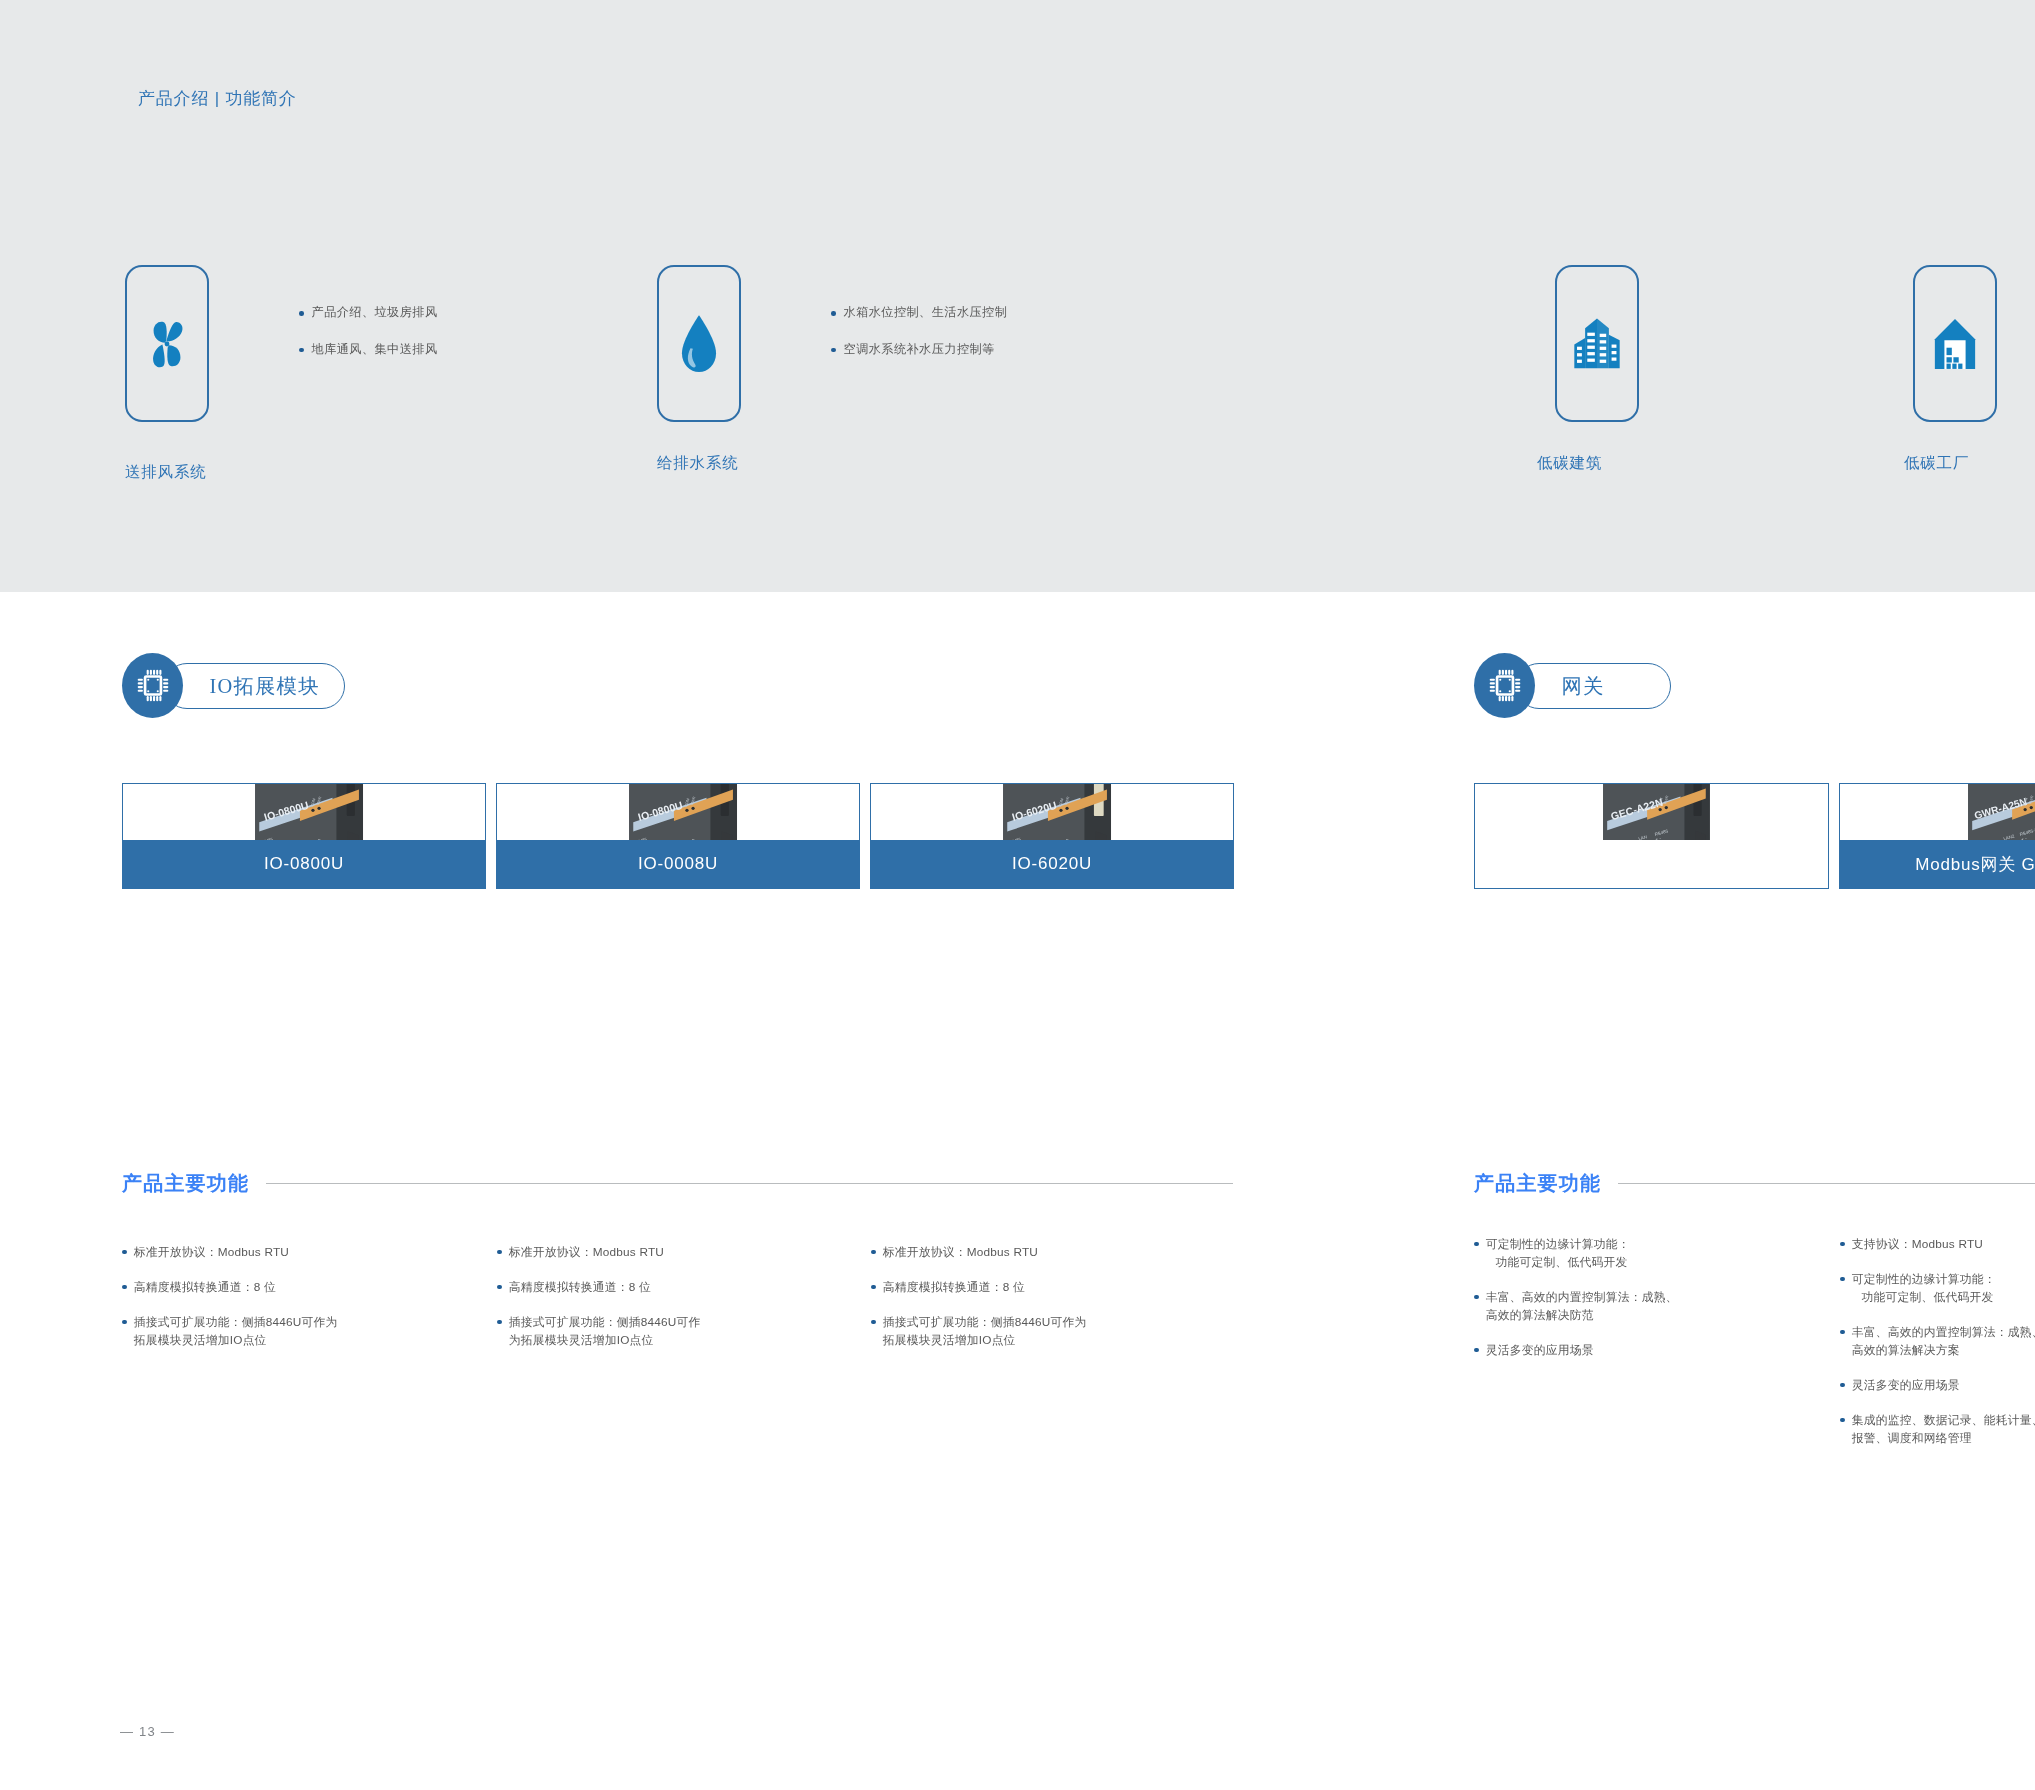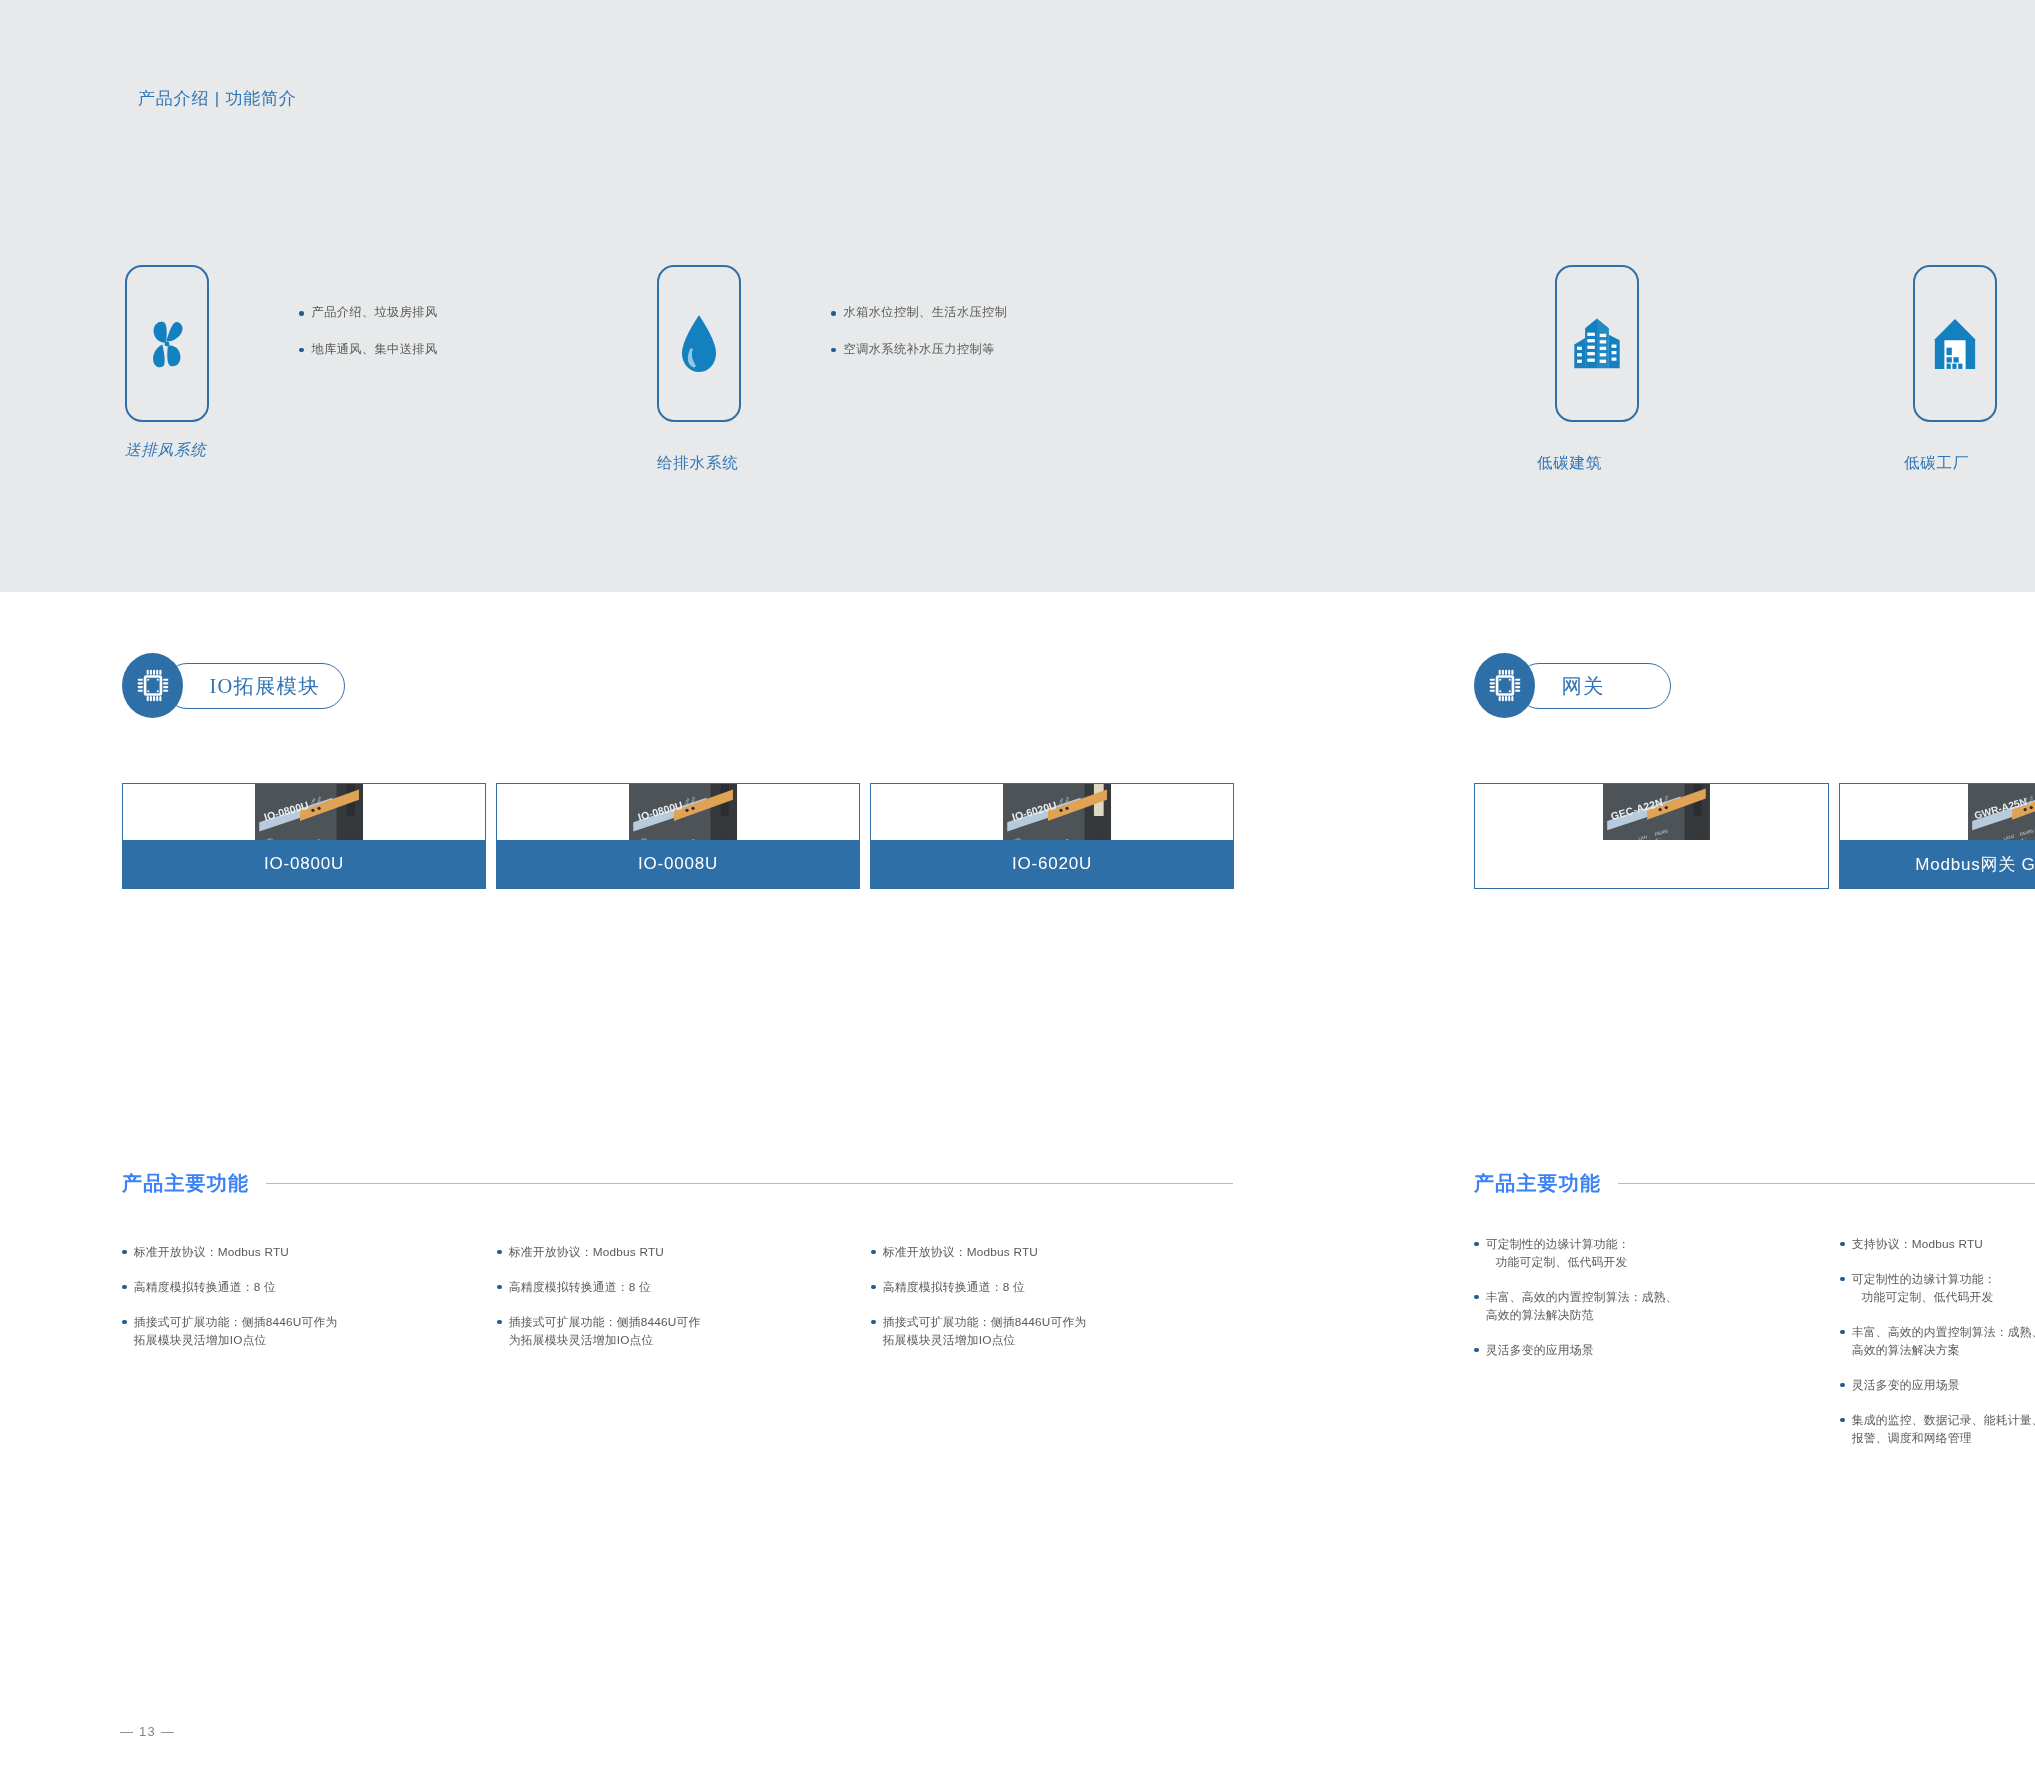--- a/index.html
+++ b/index.html
@@ -115,21 +115,21 @@
     <svg width="61" height="65" viewBox="0 0 100 100">
       <g fill="#1480c0">
         <path d="M47 48 C36 48 28 40 28 28 C28 18 36 12 44 14 C50 16 50 30 49 44 Z"></path>
         <path d="M53 48 C64 46 73 36 74 26 C75 17 68 11 61 13 C55 15 54 30 53 44 Z" transform="rotate(14 60 30)"></path>
         <path d="M53 52 C64 52 72 60 72 72 C72 82 64 88 56 86 C50 84 50 70 51 56 Z"></path>
         <path d="M47 52 C36 54 27 64 26 74 C25 83 32 89 39 87 C45 85 46 70 47 56 Z" transform="rotate(-14 40 70)"></path>
         <circle cx="50" cy="50" r="4"></circle>
       </g>
     </svg>
   </div>
-  <div class="tile-cap" style="left:125px;top:440px;font-style:italic;">送排风系统</div>
+  <div class="tile-cap" style="left:125px;top:462px;">送排风系统</div>
   <div class="bullets-top" style="left:299px;top:304px;">
     <div class="bt">
         <span class="dot"></span>
         <span>产品介绍、垃圾房排风</span>
       </div>
     <div class="bt">
         <span class="dot"></span>
         <span>地库通风、集中送排风</span>
       </div>
   </div>

